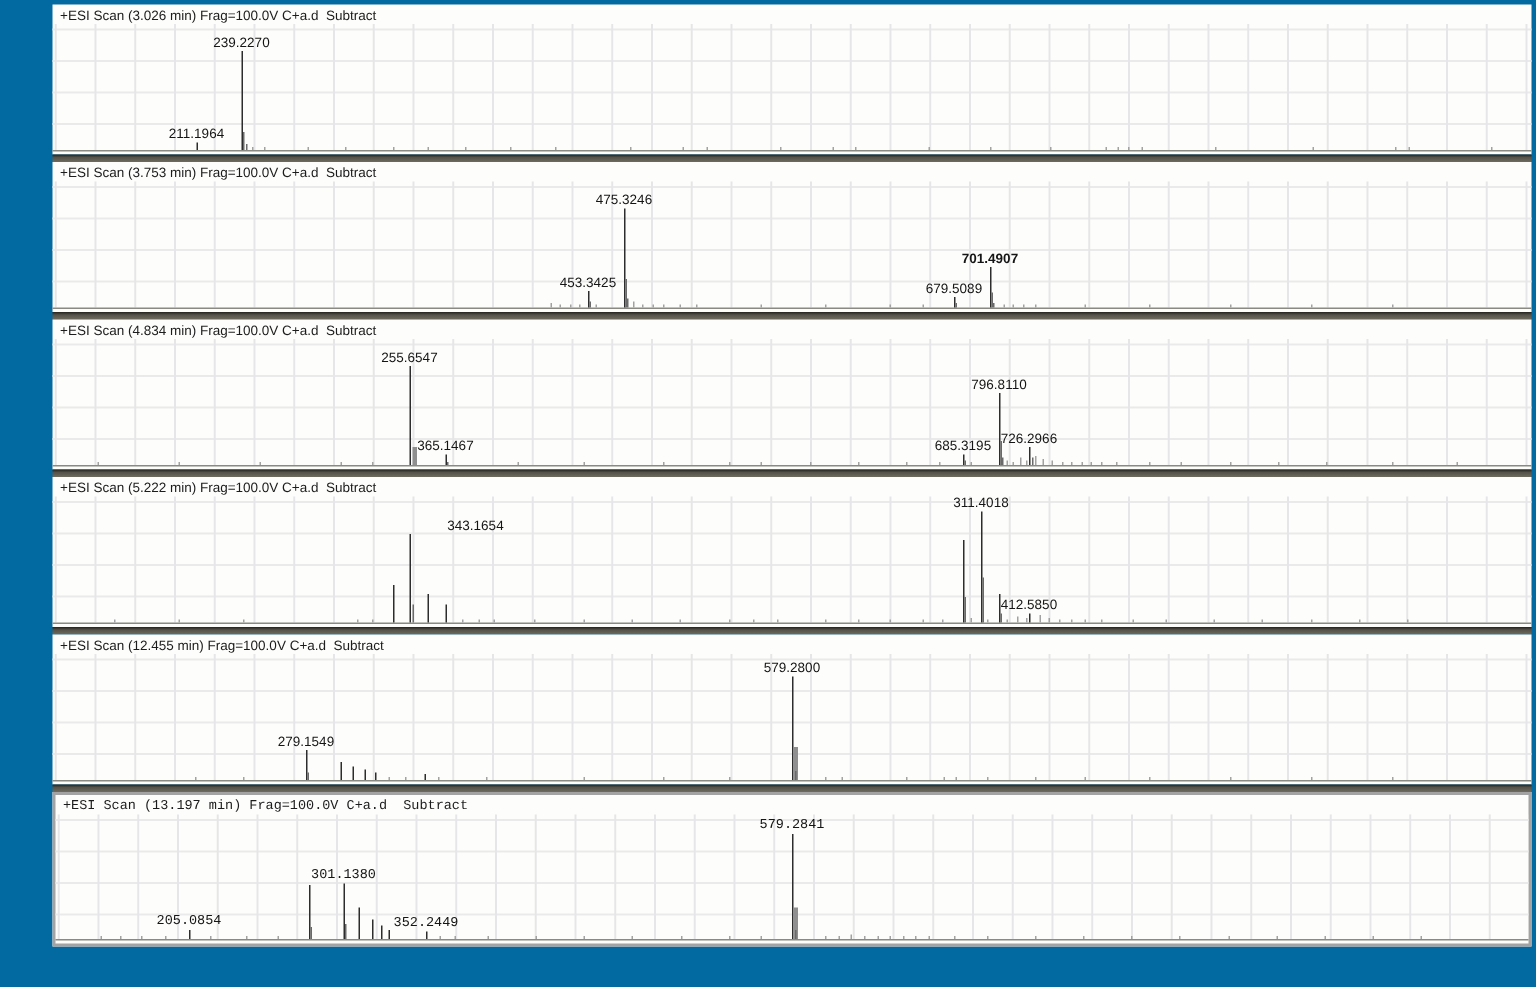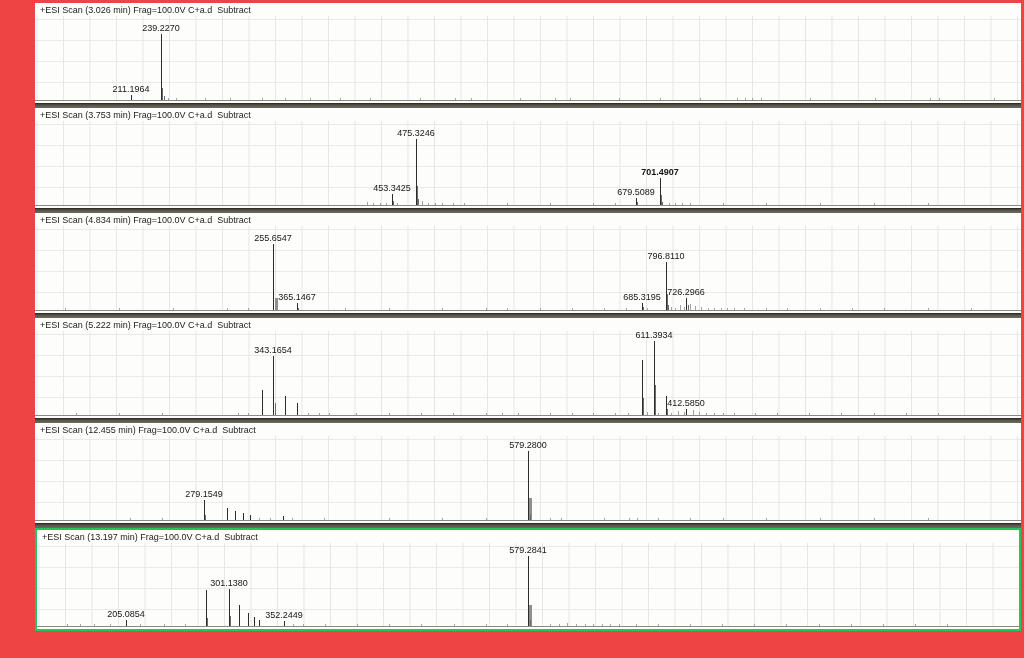--- a/index.html
+++ b/index.html
@@ -1,19 +1,19 @@
 <!DOCTYPE html>
 <html><head>
 <meta charset="utf-8">
 <style>
   html,body{margin:0;padding:0;background:#000;width:1024px;height:658px;overflow:hidden;
     font-family:"Liberation Sans", sans-serif;}
-  #stage{position:relative;width:1024px;height:658px;background:#ef4444;}
+  #stage{position:relative;width:1024px;height:658px;background:#0369a1;}
   .panel{position:absolute;left:35px;width:986px;background:#fdfdfb;box-sizing:border-box;}
-  .panel.selected{border:2px solid #22c55e;}
+  .panel.selected{border:2px solid #a3a3a3;font-family:Liberation Mono, monospace;}
   .sep{position:absolute;left:35px;width:986px;height:5px;
     background:linear-gradient(to bottom,#23221c,#55534a 40%,#6e6c5e);}
   .title{position:absolute;left:5px;top:2px;font-size:9px;color:#1c1c1c;white-space:pre;}
   .plot{position:absolute;left:0;right:0;top:13px;bottom:2px;
     border-bottom:1px solid #8a8a82;
     background-image:
       linear-gradient(to right,#e6e6e8 1px,transparent 1px),
       linear-gradient(to bottom,#eaeaea 1px,transparent 1px);
     background-size:26.5px 21px;
     background-position:28px 3px;}
@@ -163,28 +163,28 @@
         <div class="peak" style="left: 893px; height: 2px; width: 1px; background: rgb(162, 162, 162);"></div>
         <div class="peak" style="left: 936px; height: 2px; width: 1px; background: rgb(162, 162, 162);"></div>
       </div>
     </div>
     <div class="sep" style="top: 313px;"></div>
     <div class="panel" style="top: 318px; height: 100px;">
       <div class="title">+ESI Scan (5.222 min) Frag=100.0V C+a.d  Subtract</div>
       <div class="plot">
         <div class="peak" style="left: 227px; height: 25px; width: 1px; background: rgb(45, 45, 45);"></div>
         <div class="peak" style="left: 238px; height: 59px; width: 1px; background: rgb(45, 45, 45);"></div>
-        <div class="plabel" style="left: 189px; bottom: 60px;">343.1654</div>
+        <div class="plabel" style="left: 189px; bottom: 60px; padding-left: 44px;">343.1654</div>
         <div class="peak" style="left: 240px; height: 12px; width: 1px; background: rgb(106, 106, 106);"></div>
         <div class="peak" style="left: 250px; height: 19px; width: 1px; background: rgb(45, 45, 45);"></div>
         <div class="peak" style="left: 262px; height: 12px; width: 1px; background: rgb(45, 45, 45);"></div>
         <div class="peak" style="left: 607px; height: 55px; width: 1px; background: rgb(45, 45, 45);"></div>
         <div class="peak" style="left: 608px; height: 17px; width: 1px; background: rgb(106, 106, 106);"></div>
         <div class="peak" style="left: 619px; height: 74px; width: 1px; background: rgb(45, 45, 45);"></div>
-        <div class="plabel" style="left: 570px; bottom: 75px;">611.3934</div>
+        <div class="plabel" style="left: 570px; bottom: 75px;">311.4018</div>
         <div class="peak" style="left: 620px; height: 30px; width: 1px; background: rgb(106, 106, 106);"></div>
         <div class="peak" style="left: 631px; height: 19px; width: 1px; background: rgb(45, 45, 45);"></div>
         <div class="peak" style="left: 632px; height: 6px; width: 1px; background: rgb(106, 106, 106);"></div>
         <div class="peak" style="left: 651px; height: 6px; width: 1px; background: rgb(45, 45, 45);"></div>
         <div class="plabel" style="left: 602px; bottom: 7px;">412.5850</div>
         <div class="peak" style="left: 41px; height: 2px; width: 1px; background: rgb(162, 162, 162);"></div>
         <div class="peak" style="left: 84px; height: 2px; width: 1px; background: rgb(162, 162, 162);"></div>
         <div class="peak" style="left: 127px; height: 2px; width: 1px; background: rgb(162, 162, 162);"></div>
         <div class="peak" style="left: 203px; height: 2px; width: 1px; background: rgb(162, 162, 162);"></div>
         <div class="peak" style="left: 213px; height: 2px; width: 1px; background: rgb(162, 162, 162);"></div>

